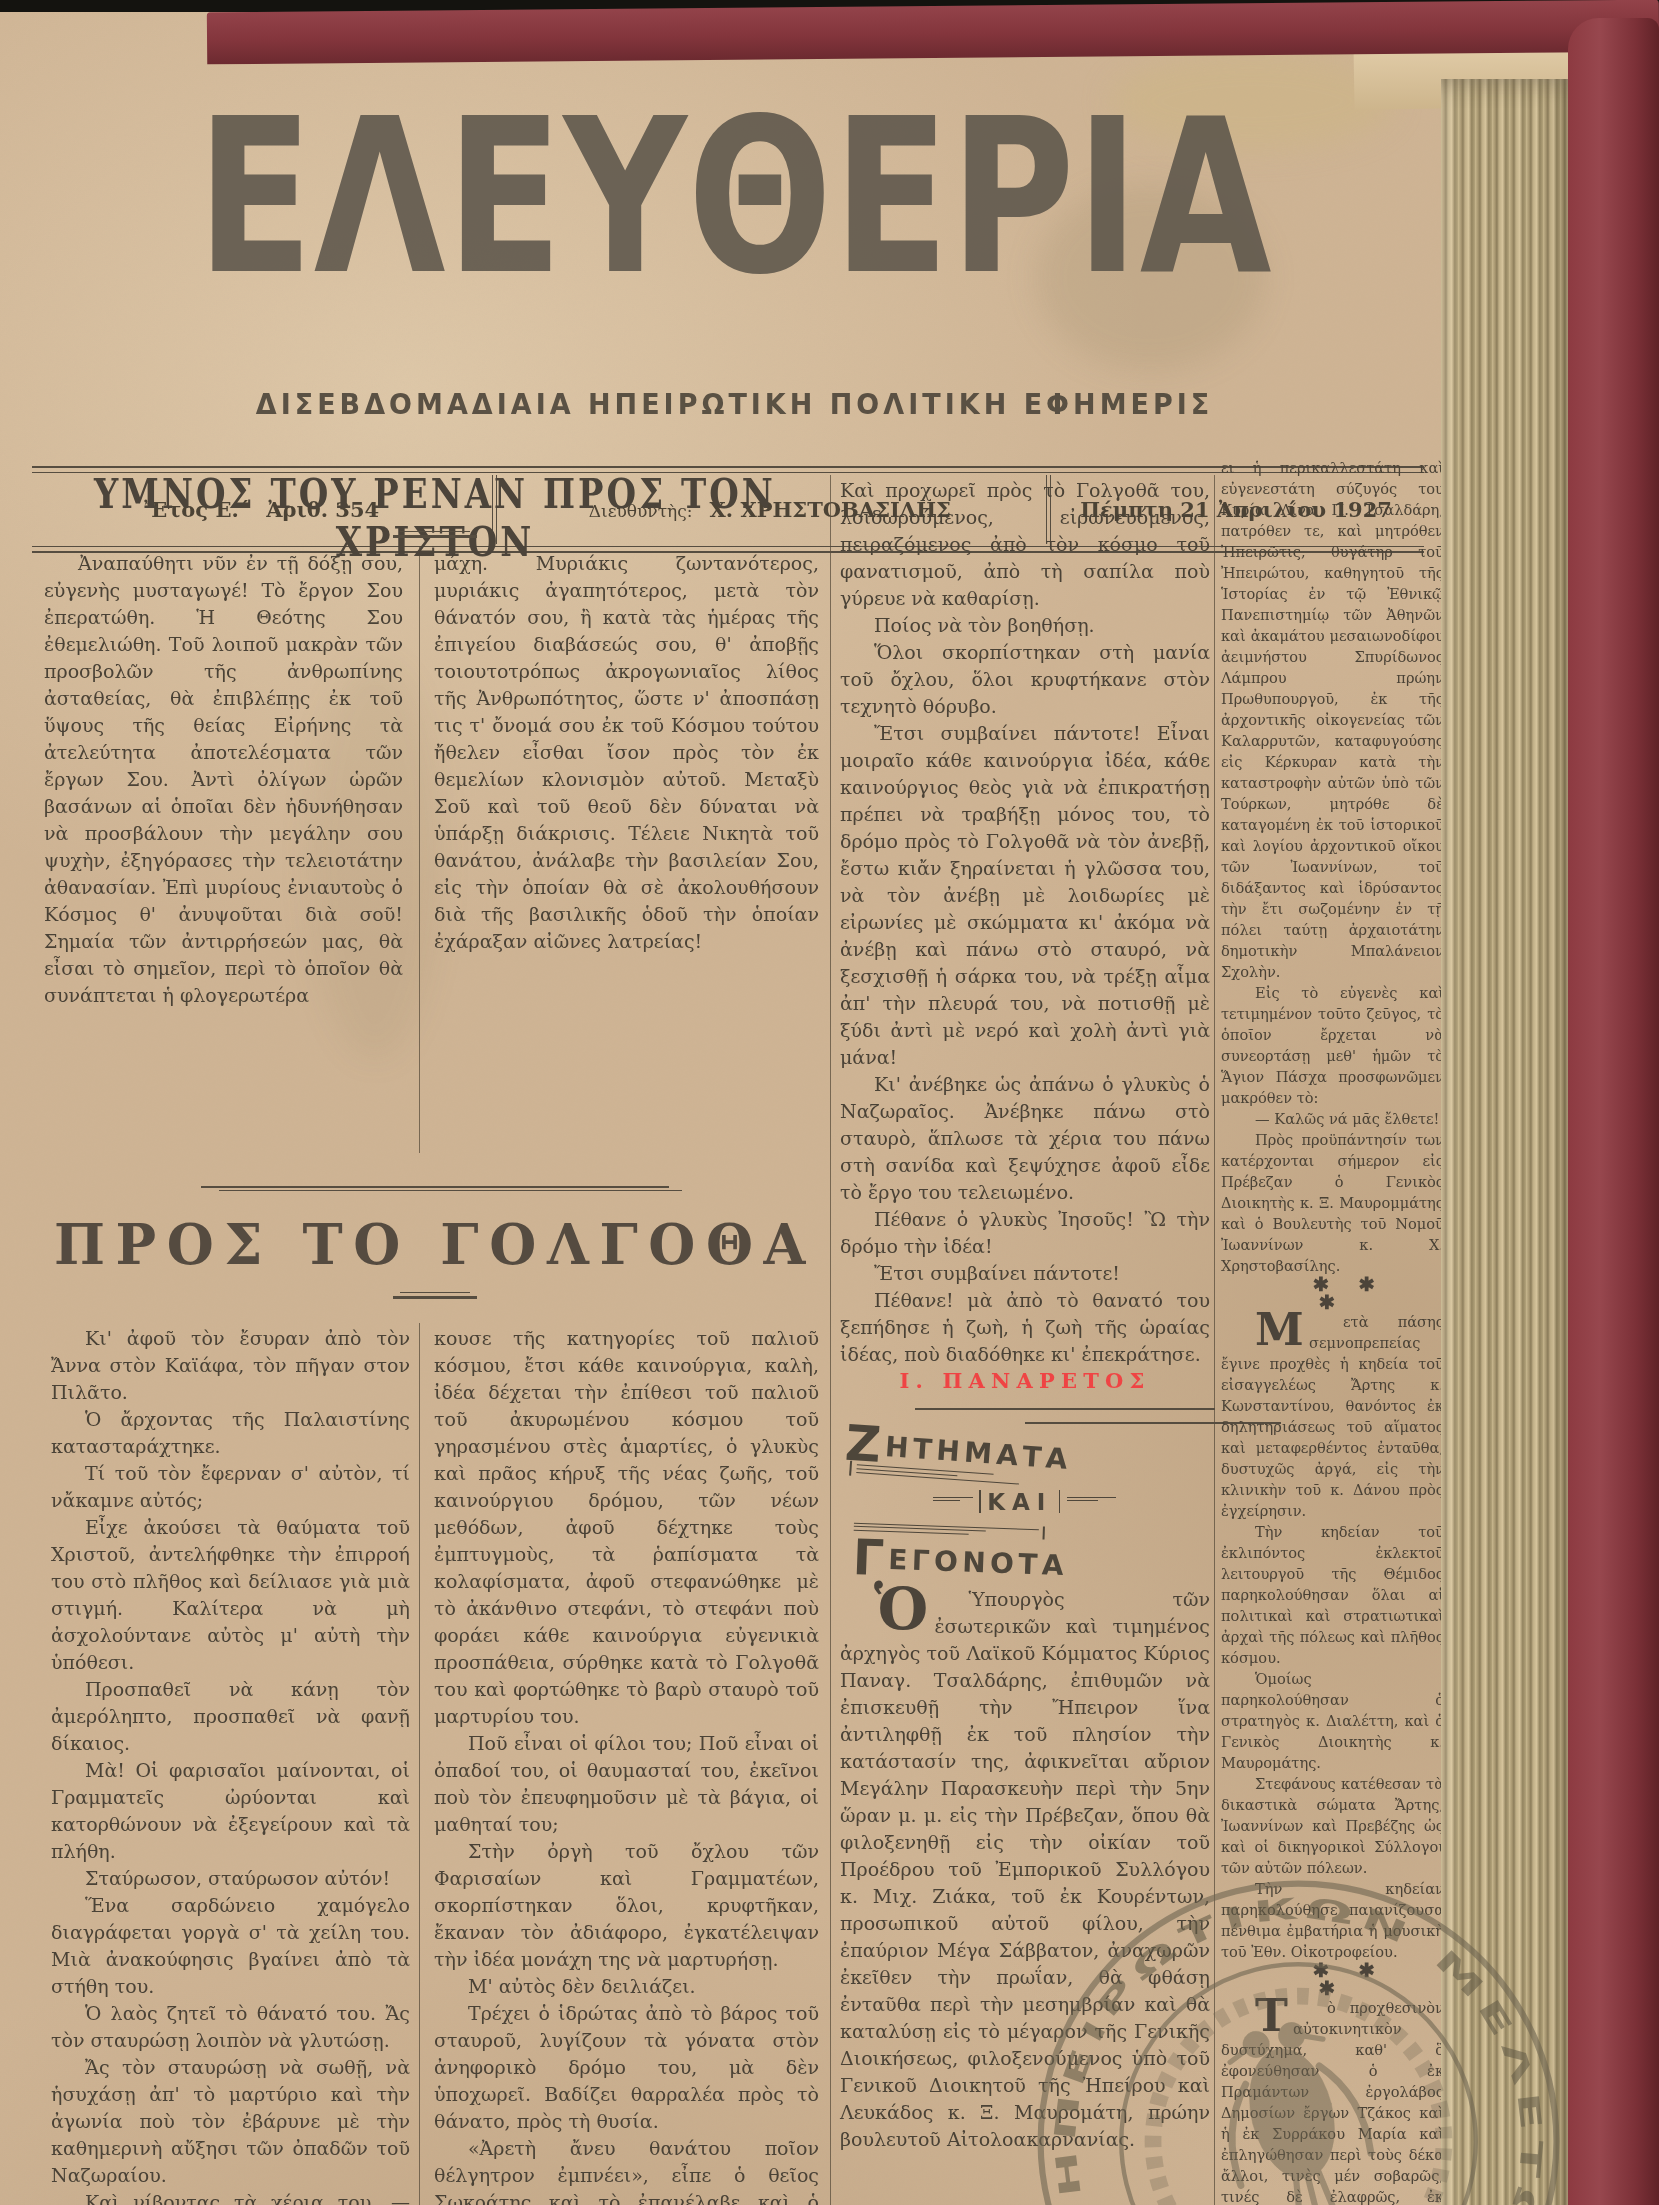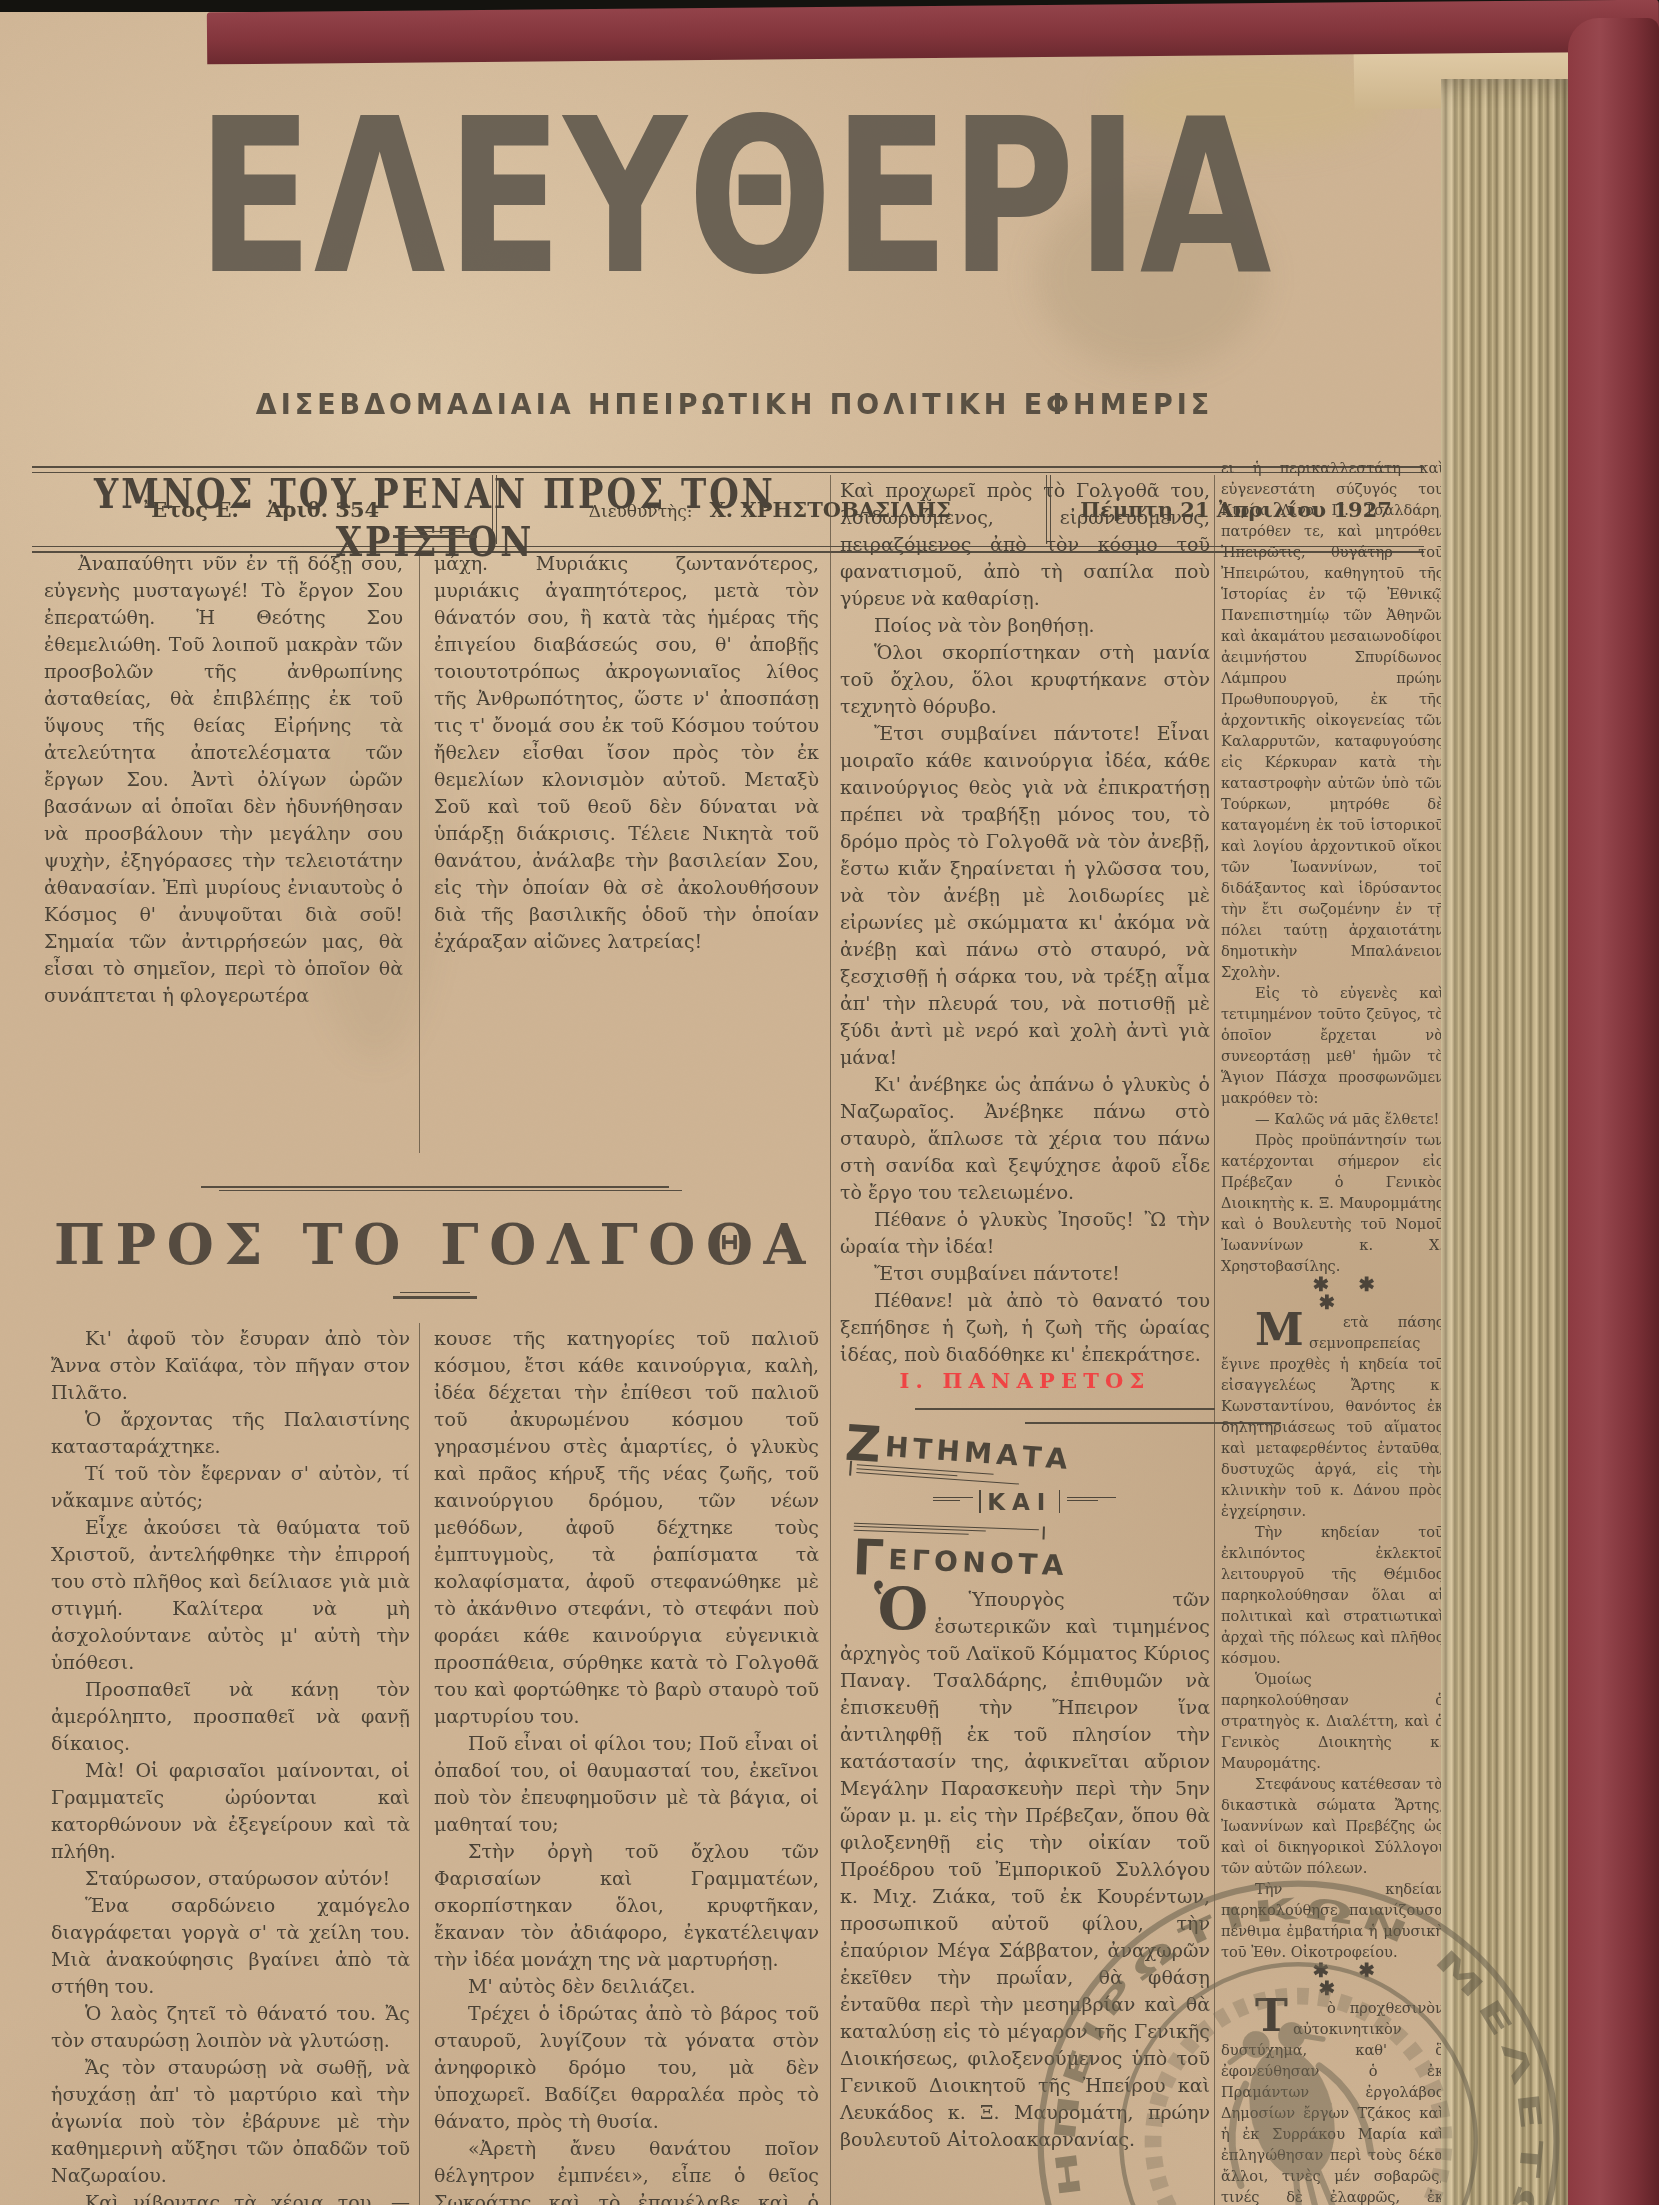--- a/index.html
+++ b/index.html
@@ -174,21 +174,21 @@
       <p class="bp">«Ἀρετὴ ἄνευ θανάτου ποῖον θέλγητρον ἐμπνέει», εἶπε ὁ θεῖος Σωκράτης καὶ τὸ ἐπανέλαβε καὶ ὁ Ἰησοῦς</p>
     </div>
 
   <div class="colflow" style="left:840px;top:477px;width:370px;">
     <div class="cont">
         <p class="bp">Καὶ προχωρεῖ πρὸς τὸ Γολγοθᾶ του, λοιδωρούμενος, εἰρωνευόμενος, πειραζόμενος ἀπὸ τὸν κόσμο τοῦ φανατισμοῦ, ἀπὸ τὴ σαπίλα ποὺ γύρευε νὰ καθαρίσῃ.</p>
         <p class="bp">Ποίος νὰ τὸν βοηθήσῃ.</p>
         <p class="bp">Ὅλοι σκορπίστηκαν στὴ μανία τοῦ ὄχλου, ὅλοι κρυφτήκανε στὸν τεχνητὸ θόρυβο.</p>
         <p class="bp">Ἔτσι συμβαίνει πάντοτε! Εἶναι μοιραῖο κάθε καινούργια ἰδέα, κάθε καινούργιος θεὸς γιὰ νὰ ἐπικρατήσῃ πρέπει νὰ τραβήξῃ μόνος του, τὸ δρόμο πρὸς τὸ Γολγοθᾶ νὰ τὸν ἀνεβῇ, ἔστω κιἄν ξηραίνεται ἡ γλῶσσα του, νὰ τὸν ἀνέβῃ μὲ λοιδωρίες μὲ εἰρωνίες μὲ σκώμματα κι' ἀκόμα νὰ ἀνέβῃ καὶ πάνω στὸ σταυρό, νὰ ξεσχισθῇ ἡ σάρκα του, νὰ τρέξῃ αἷμα ἀπ' τὴν πλευρά του, νὰ ποτισθῇ μὲ ξύδι ἀντὶ μὲ νερό καὶ χολὴ ἀντὶ γιὰ μάνα!</p>
         <p class="bp">Κι' ἀνέβηκε ὡς ἀπάνω ὁ γλυκὺς ὁ Ναζωραῖος. Ἀνέβηκε πάνω στὸ σταυρὸ, ἅπλωσε τὰ χέρια του πάνω στὴ σανίδα καὶ ξεψύχησε ἀφοῦ εἶδε τὸ ἔργο του τελειωμένο.</p>
-        <p class="bp">Πέθανε ὁ γλυκὺς Ἰησοῦς! Ὢ τὴν ὡραία τὴν ἰδέα!</p>
+        <p class="bp">Πέθανε ὁ γλυκὺς Ἰησοῦς! Ὢ τὴν δρόμο τὴν ἰδέα!</p>
         <p class="bp">Ἔτσι συμβαίνει πάντοτε!</p>
         <p class="bp">Πέθανε! μὰ ἀπὸ τὸ θανατό του ξεπήδησε ἡ ζωὴ, ἡ ζωὴ τῆς ὡραίας ἰδέας, ποὺ διαδόθηκε κι' ἐπεκράτησε.</p>
       </div>
     <p class="byline">Ι. ΠΑΝΑΡΕΤΟΣ</p>
     <div class="dbl-stag">
       <i style="left:75px;top:3.5px;width:300px;"></i>
         <i style="left:185px;top:17px;width:256px;"></i>
     </div>
     <div class="zblock">
       <div class="zrow1"><span class="zword"><span class="zinit">Ζ</span><span></span><span class="zword-rest">ΗΤΗΜΑΤΑ</span></span><span class="zlines"><i style="width:137px;"></i><i style="width:101px;"></i><i style="width:163px;"></i></span></div>

